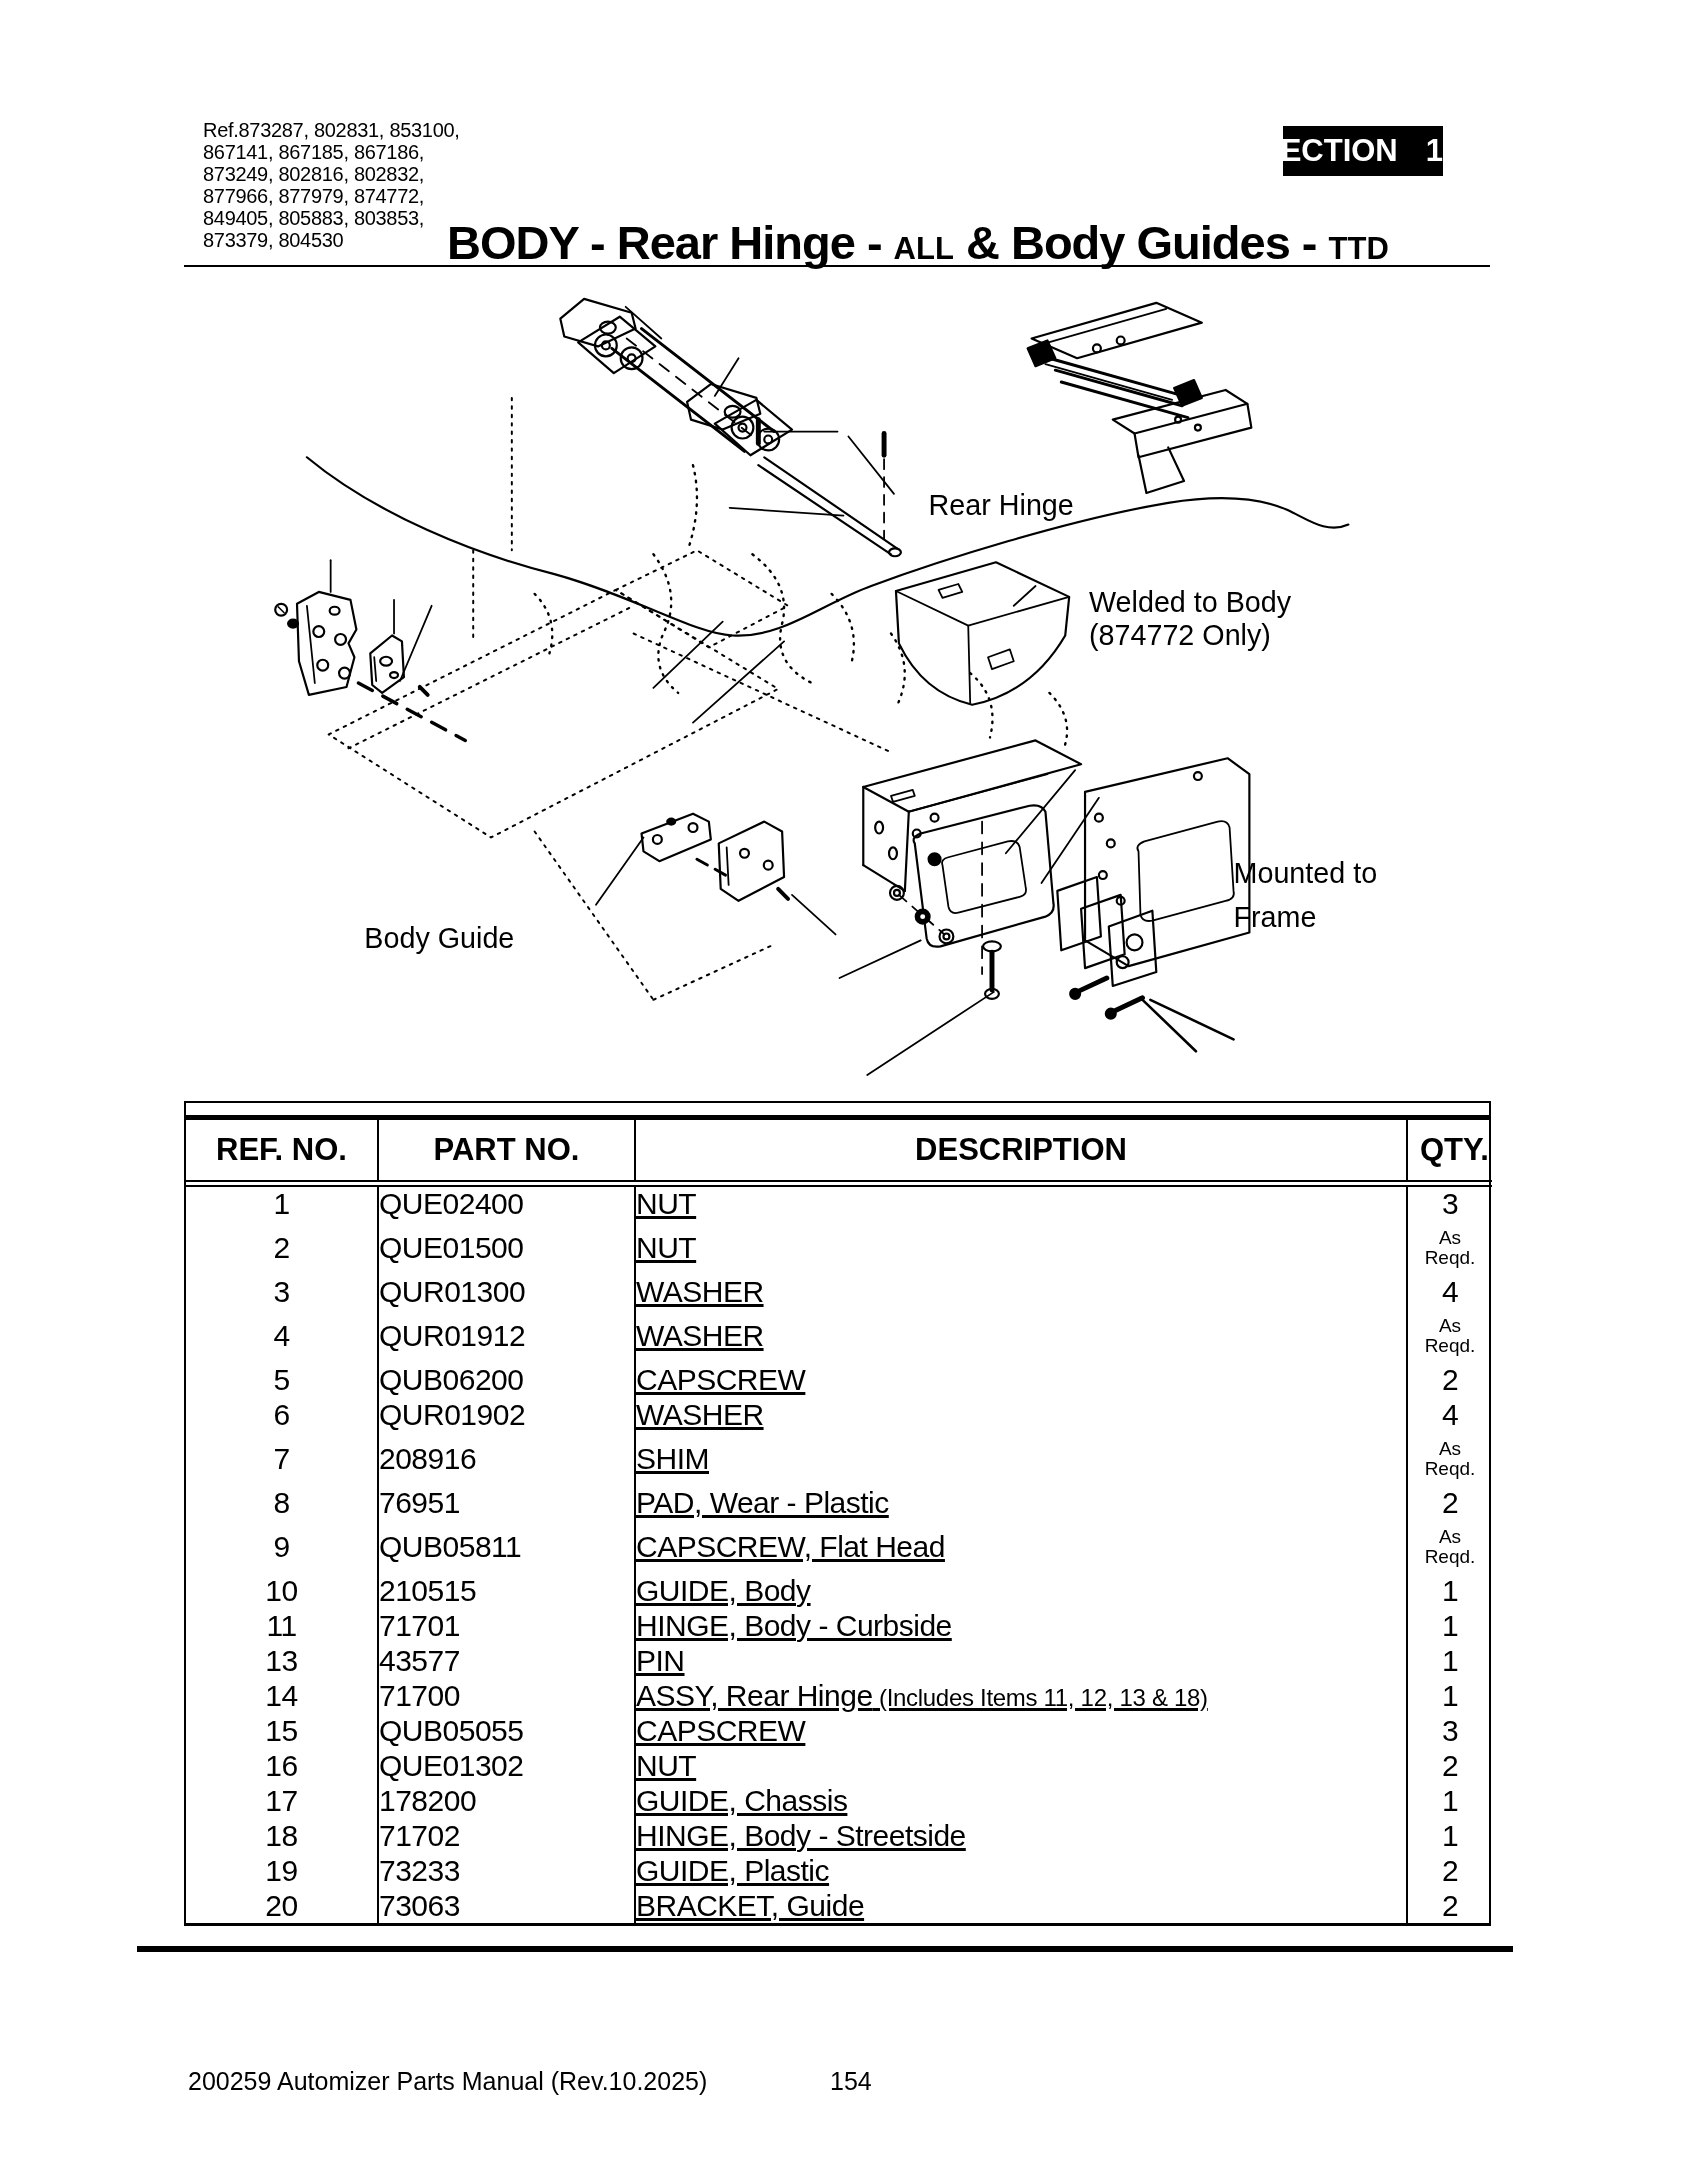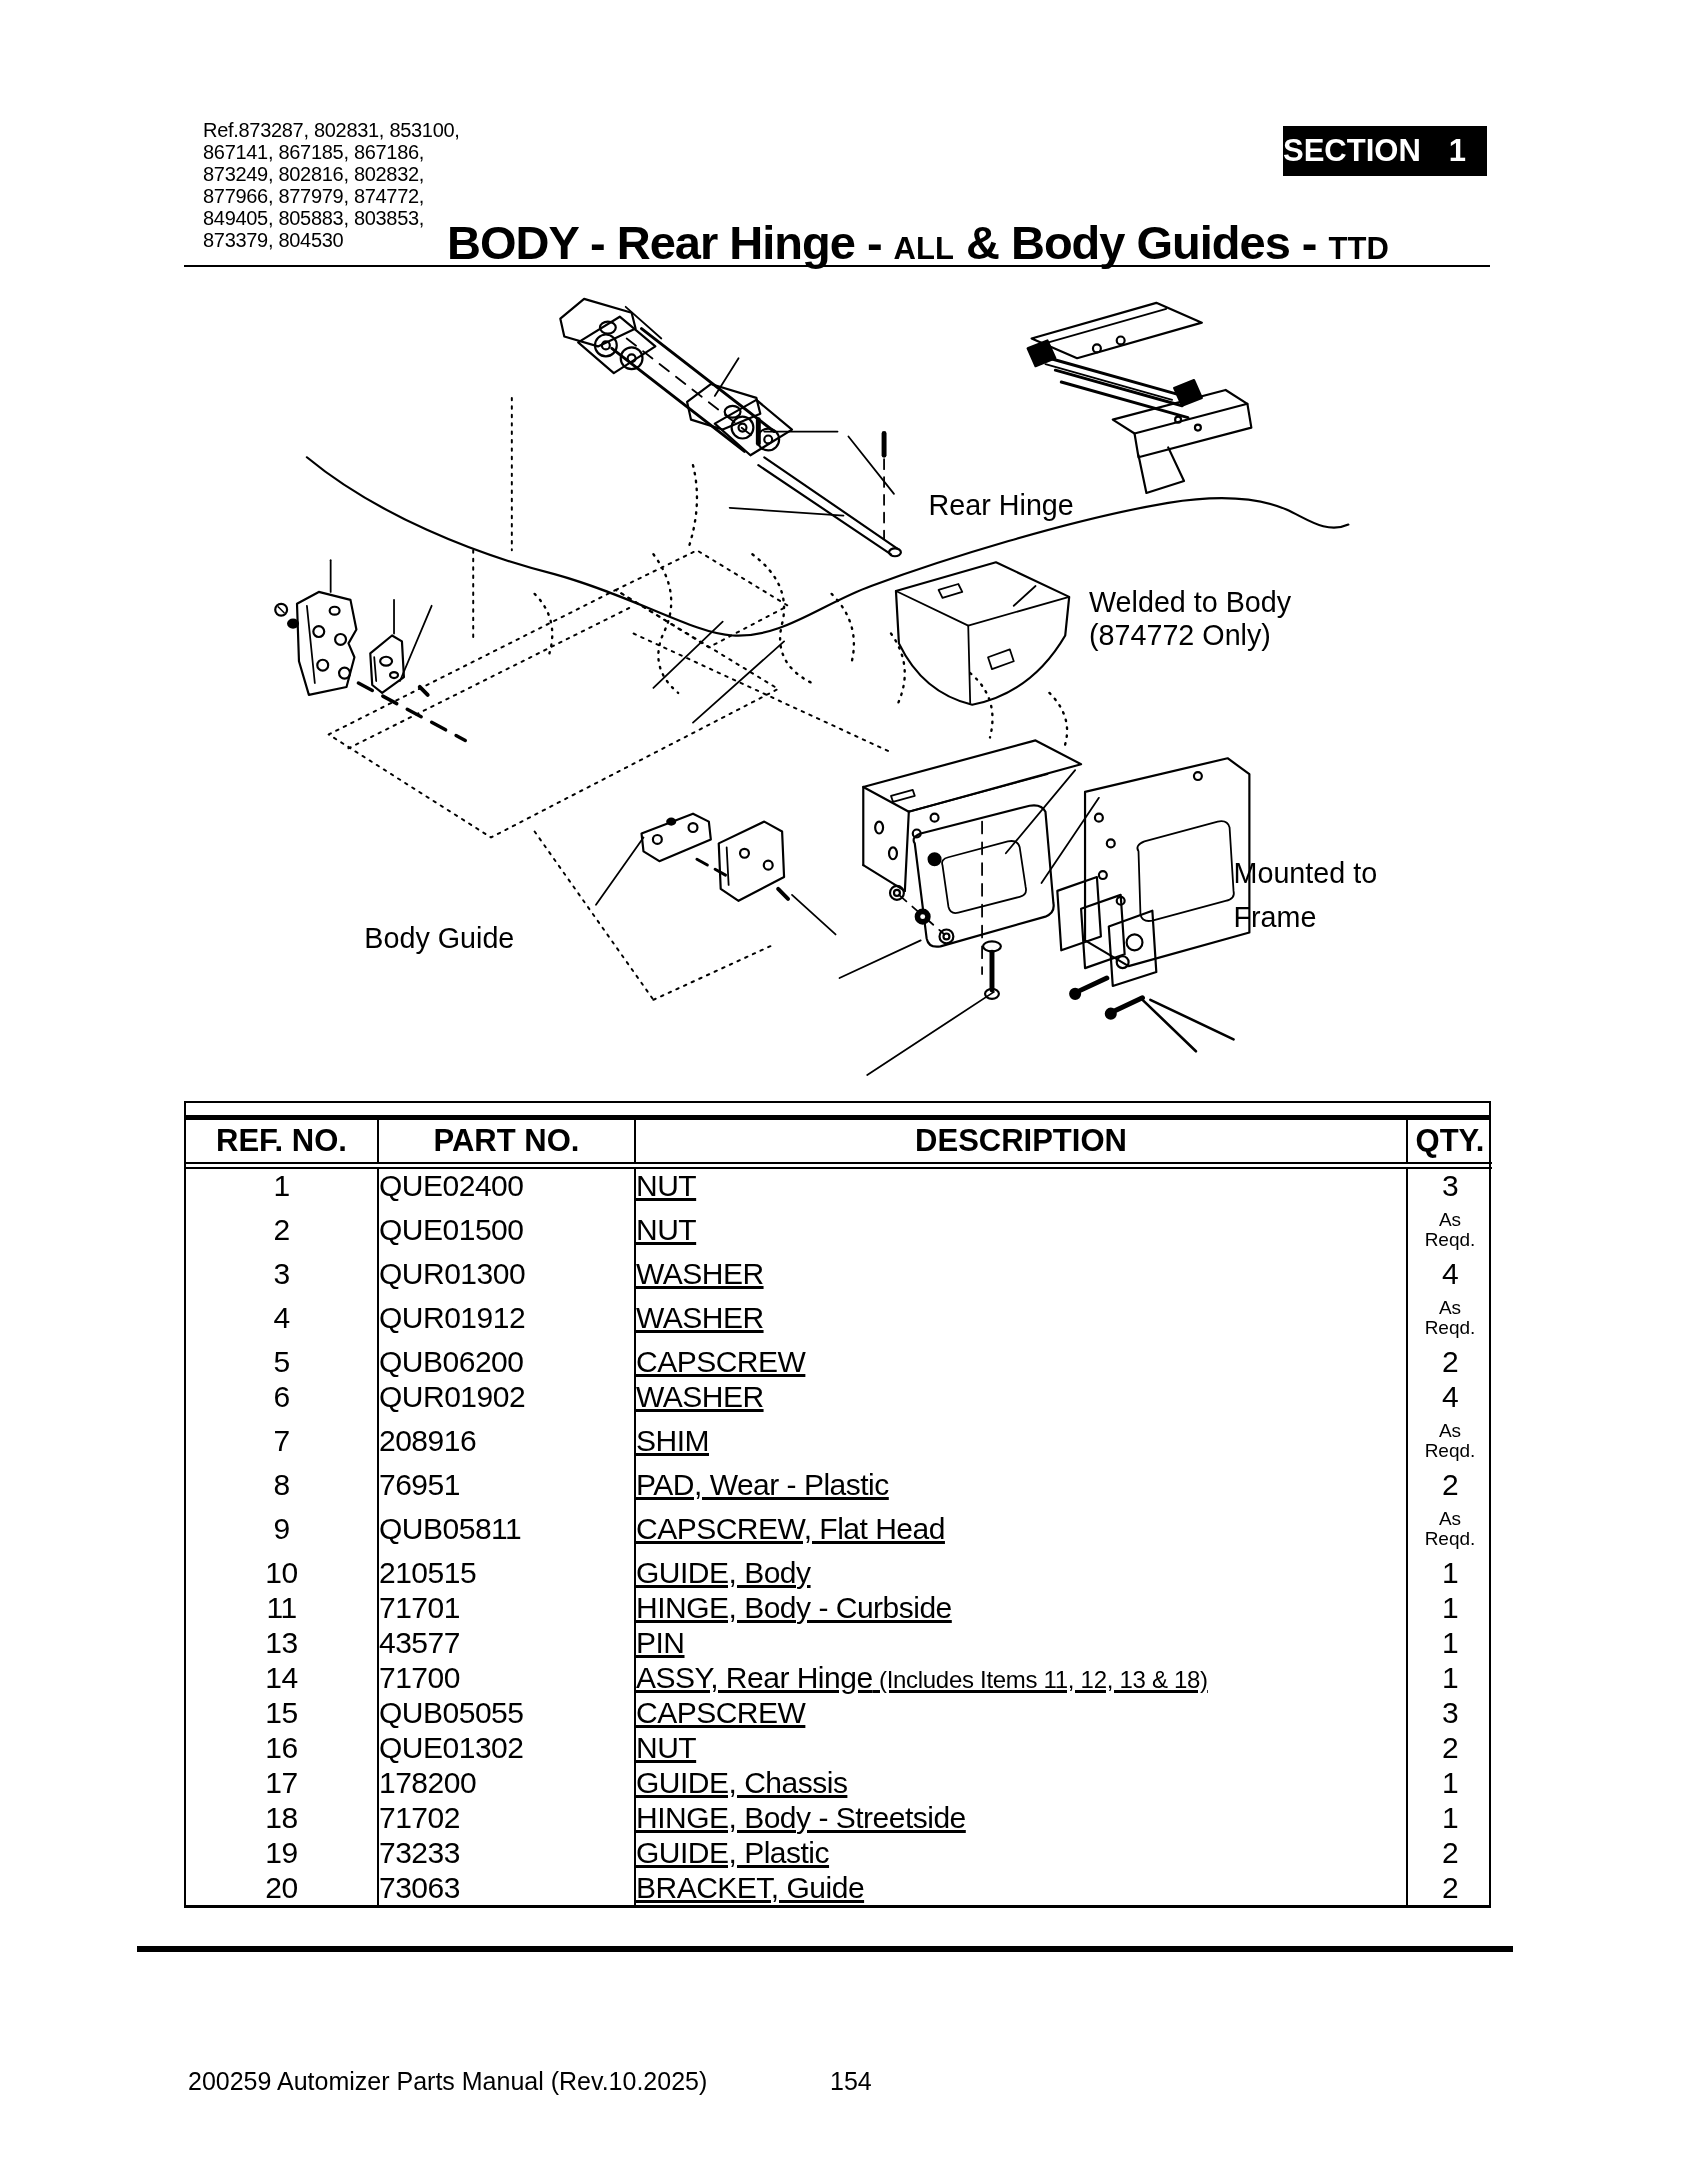--- a/index.html
+++ b/index.html
@@ -3,34 +3,34 @@
 <meta charset="utf-8">
 <style>
   html,body{margin:0;padding:0;background:#fff;}
   body{width:1683px;height:2178px;position:relative;font-family:"Liberation Sans",sans-serif;color:#000;}
   [data-name]{box-sizing:border-box;}
 
   
   .ref-block{position:absolute;left:203px;top:119px;font-size:20px;line-height:22px;letter-spacing:-0.3px;}
   .page-title{position:absolute;left:447px;top:184px;width:1089px;font-weight:bold;font-size:47px;letter-spacing:-1px;white-space:nowrap;}
   .page-title .small{font-size:31px;letter-spacing:0;}
-  .section-badge{position:absolute;left:1283px;top:126px;width:204px;height:50px;background:#000;color:#fff;
-    display:flex;align-items:center;justify-content:flex-start;gap:28px;font-weight:bold;font-size:31px;}
+  .section-badge{position:absolute;left:1283px;top:126px;width:160px;height:50px;background:#000;color:#fff;
+    display:flex;align-items:center;justify-content:flex-end;gap:28px;font-weight:bold;font-size:31px;}
   .header-rule{position:absolute;left:184px;top:265px;width:1306px;height:2px;background:#000;}
 
   
   .diagram{position:absolute;left:0;top:267px;width:1683px;height:832px;}
   .diagram svg{display:block;}
   .dlabel{font-family:"Liberation Sans",sans-serif;font-size:29px;fill:#000;}
 
   
   .table-wrap{position:absolute;left:184px;top:1101px;width:1307px;border:2px solid #000;border-bottom:3px solid #000;}
   .thick-top{height:5px;background:#000;margin-top:12px;}
   table.parts{width:100%;border-collapse:collapse;table-layout:fixed;}
-  table.parts th{font-weight:bold;font-size:31px;height:44px;border-bottom:7px double #000;padding:3px;margin-top:24px;}
+  table.parts th{font-weight:bold;font-size:31px;height:44px;border-bottom:7px double #000;padding:12px;margin-top:24px;}
   table.parts th,table.parts td{border-left:2px solid #000;}
   table.parts th:first-child,table.parts td:first-child{border-left:none;}
   table.parts td{font-size:30px;letter-spacing:-0.5px;padding:0;vertical-align:middle;}
   table.parts tr{height:35px;}
   table.parts tr.tall{height:53px;}
   td.c-ref{text-align:center;}
   td.c-part{padding-left:20px;}
   td.c-desc{padding-left:14px;text-decoration:underline;}
   td.c-qty{text-align:center;}
   td.c-qty .asreq{font-size:19px;line-height:20px;letter-spacing:0;}

